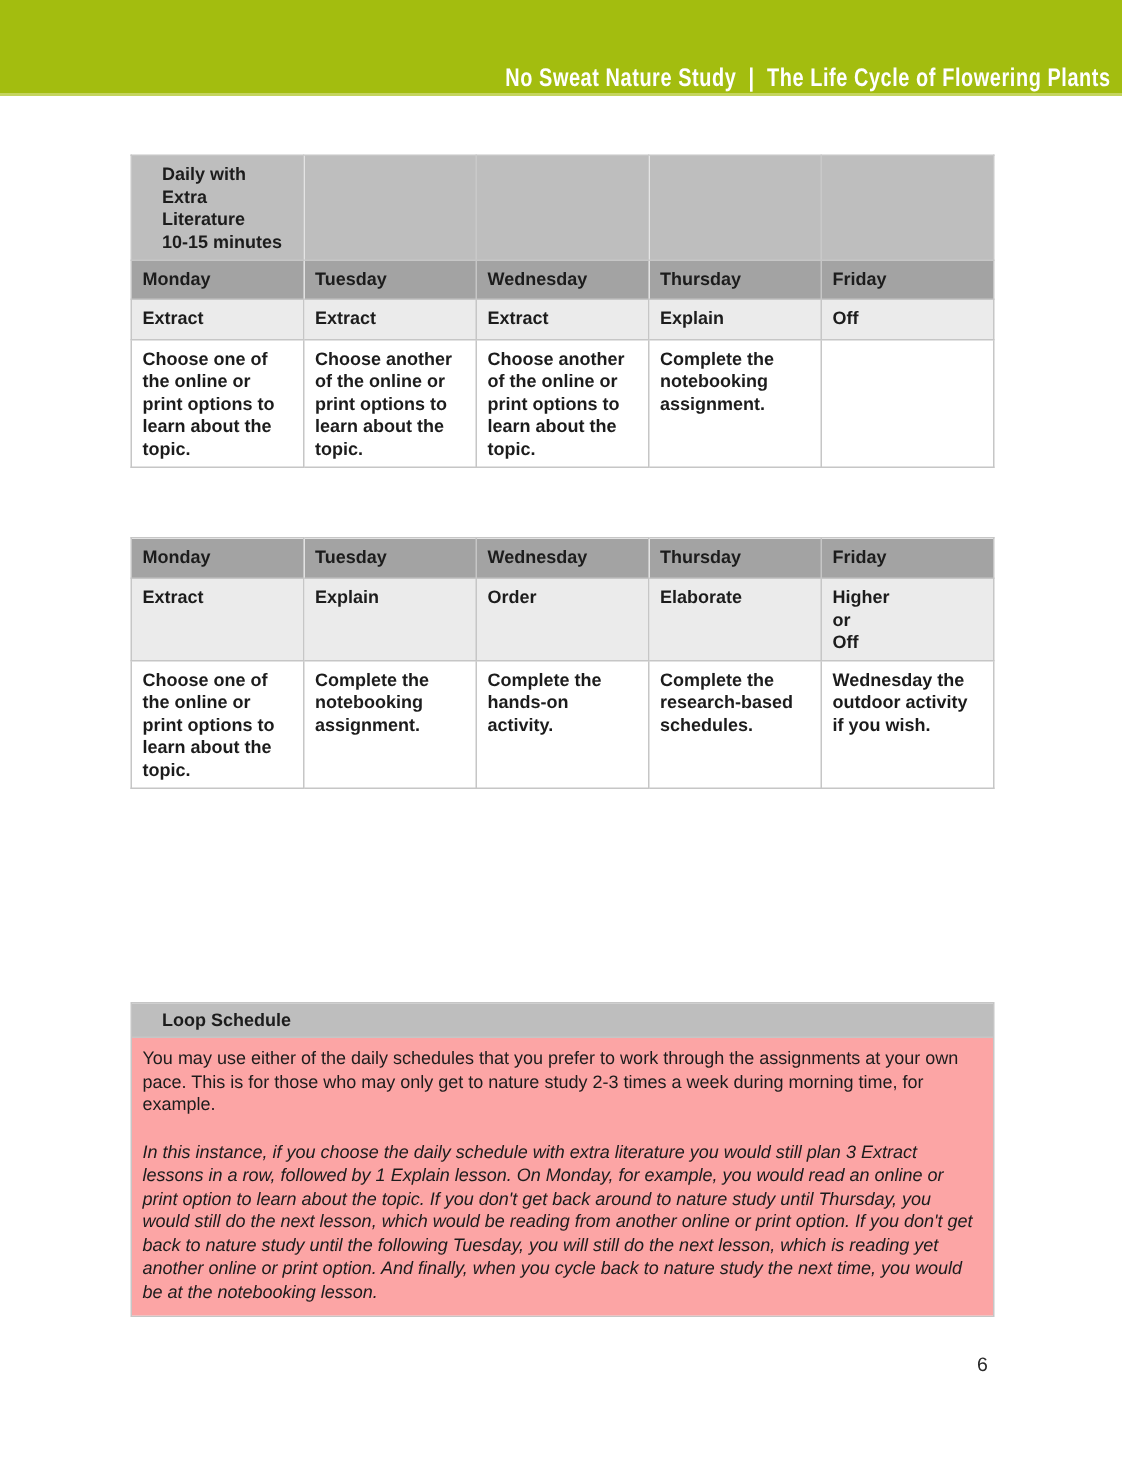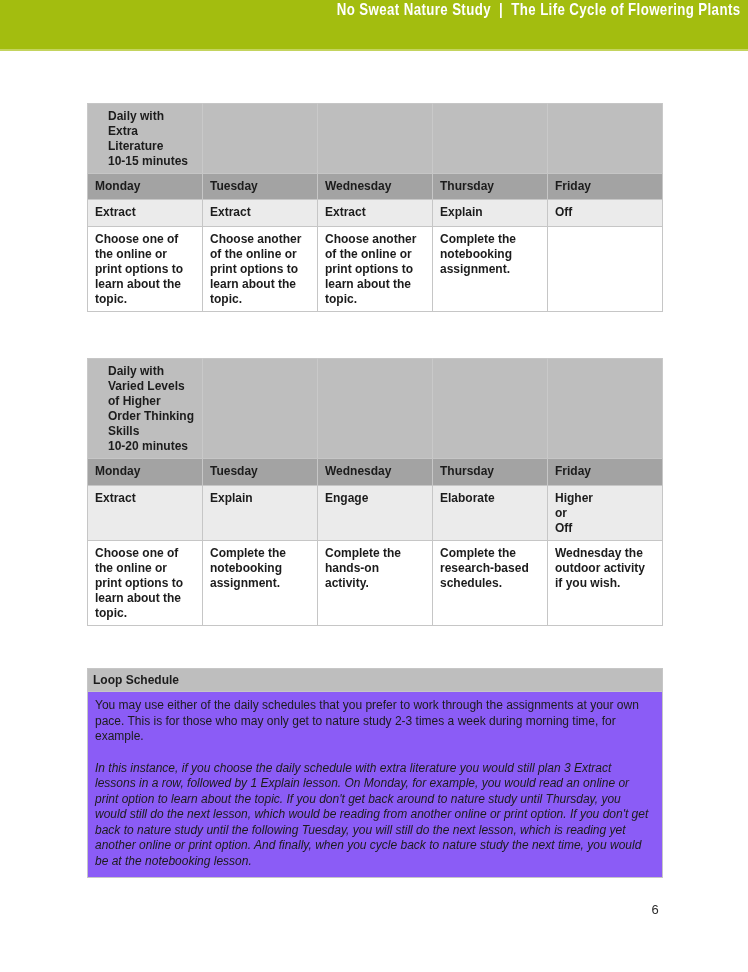--- a/index.html
+++ b/index.html
@@ -6,24 +6,24 @@
   .page{
     position:relative;
     width:748px;height:972px;
     background:#ffffff;
     font-family:"Liberation Sans", sans-serif;
     color:#1c1c1c;
     overflow:hidden;
   }
   
   .topbar{
-    position:absolute;left:0;top:0;width:748px;height:51px;
+    position:absolute;left:0;top:0;width:748px;height:64px;
     background:var(--brand-green,#a3bd0f);
     border-bottom:2px solid #c4d45e;
-    display:flex;align-items:flex-start;justify-content:flex-end;
+    display:flex;align-items:flex-end;justify-content:flex-end;
     box-sizing:border-box;
   }
   .topbar-title{
     color:#ffffff;
     font-weight:bold;
     font-size:17px;
     white-space:pre;
     letter-spacing:0.5px;
     transform:scaleX(0.78);
     transform-origin:100% 50%;
@@ -67,28 +67,28 @@
   
   .loop-box{
     position:absolute;left:87px;top:668px;width:576px;
     border:1px solid #c6c6c6;
     box-sizing:border-box;
     font-size:12px;line-height:15.5px;
   }
   .loop-header{
     background:#bebebe;
     font-weight:bold;
-    padding:4px 8px 4px 5px;
+    padding:4px 8px 4px 20px;
     border-bottom:1px solid #c6c6c6;
     height:23px;box-sizing:border-box;
   }
   .loop-body{
     padding:6px 8px 8px 7px;
     min-height:168px;box-sizing:border-box;
-    background:#8b5cf6;
+    background:#fca5a5;
   }
   .loop-body p{margin:0 0 16px 0;}
   .loop-body p:last-child{margin-bottom:0;font-style:italic;}
   
   .page-number{
     position:absolute;left:640px;top:902px;width:30px;
     text-align:center;
     font-size:13px;color:#2b2b2b;
   }
 </style>
@@ -144,39 +144,31 @@
 
   <table class="sched t2">
     <colgroup>
         <col>
         <col>
         <col>
         <col>
         <col>
       </colgroup>
     <tbody>
-      <tr class="title-row">
-        <td>Daily with Varied Levels of Higher Order Thinking Skills
-10-20 minutes</td>
-        <td></td>
-        <td></td>
-        <td></td>
-        <td></td>
-      </tr>
       <tr class="day-row">
         <td>Monday</td>
         <td>Tuesday</td>
         <td>Wednesday</td>
         <td>Thursday</td>
         <td>Friday</td>
       </tr>
       <tr class="skill-row">
         <td>Extract</td>
         <td>Explain</td>
-        <td>Engage</td>
+        <td>Order</td>
         <td>Elaborate</td>
         <td>Higher
 or
 Off</td>
       </tr>
       <tr class="desc-row">
         <td>Choose one of the online or print options to learn about the topic.</td>
         <td>Complete the notebooking assignment.</td>
         <td>Complete the hands-on activity.</td>
         <td>Complete the research-based schedules.</td>

